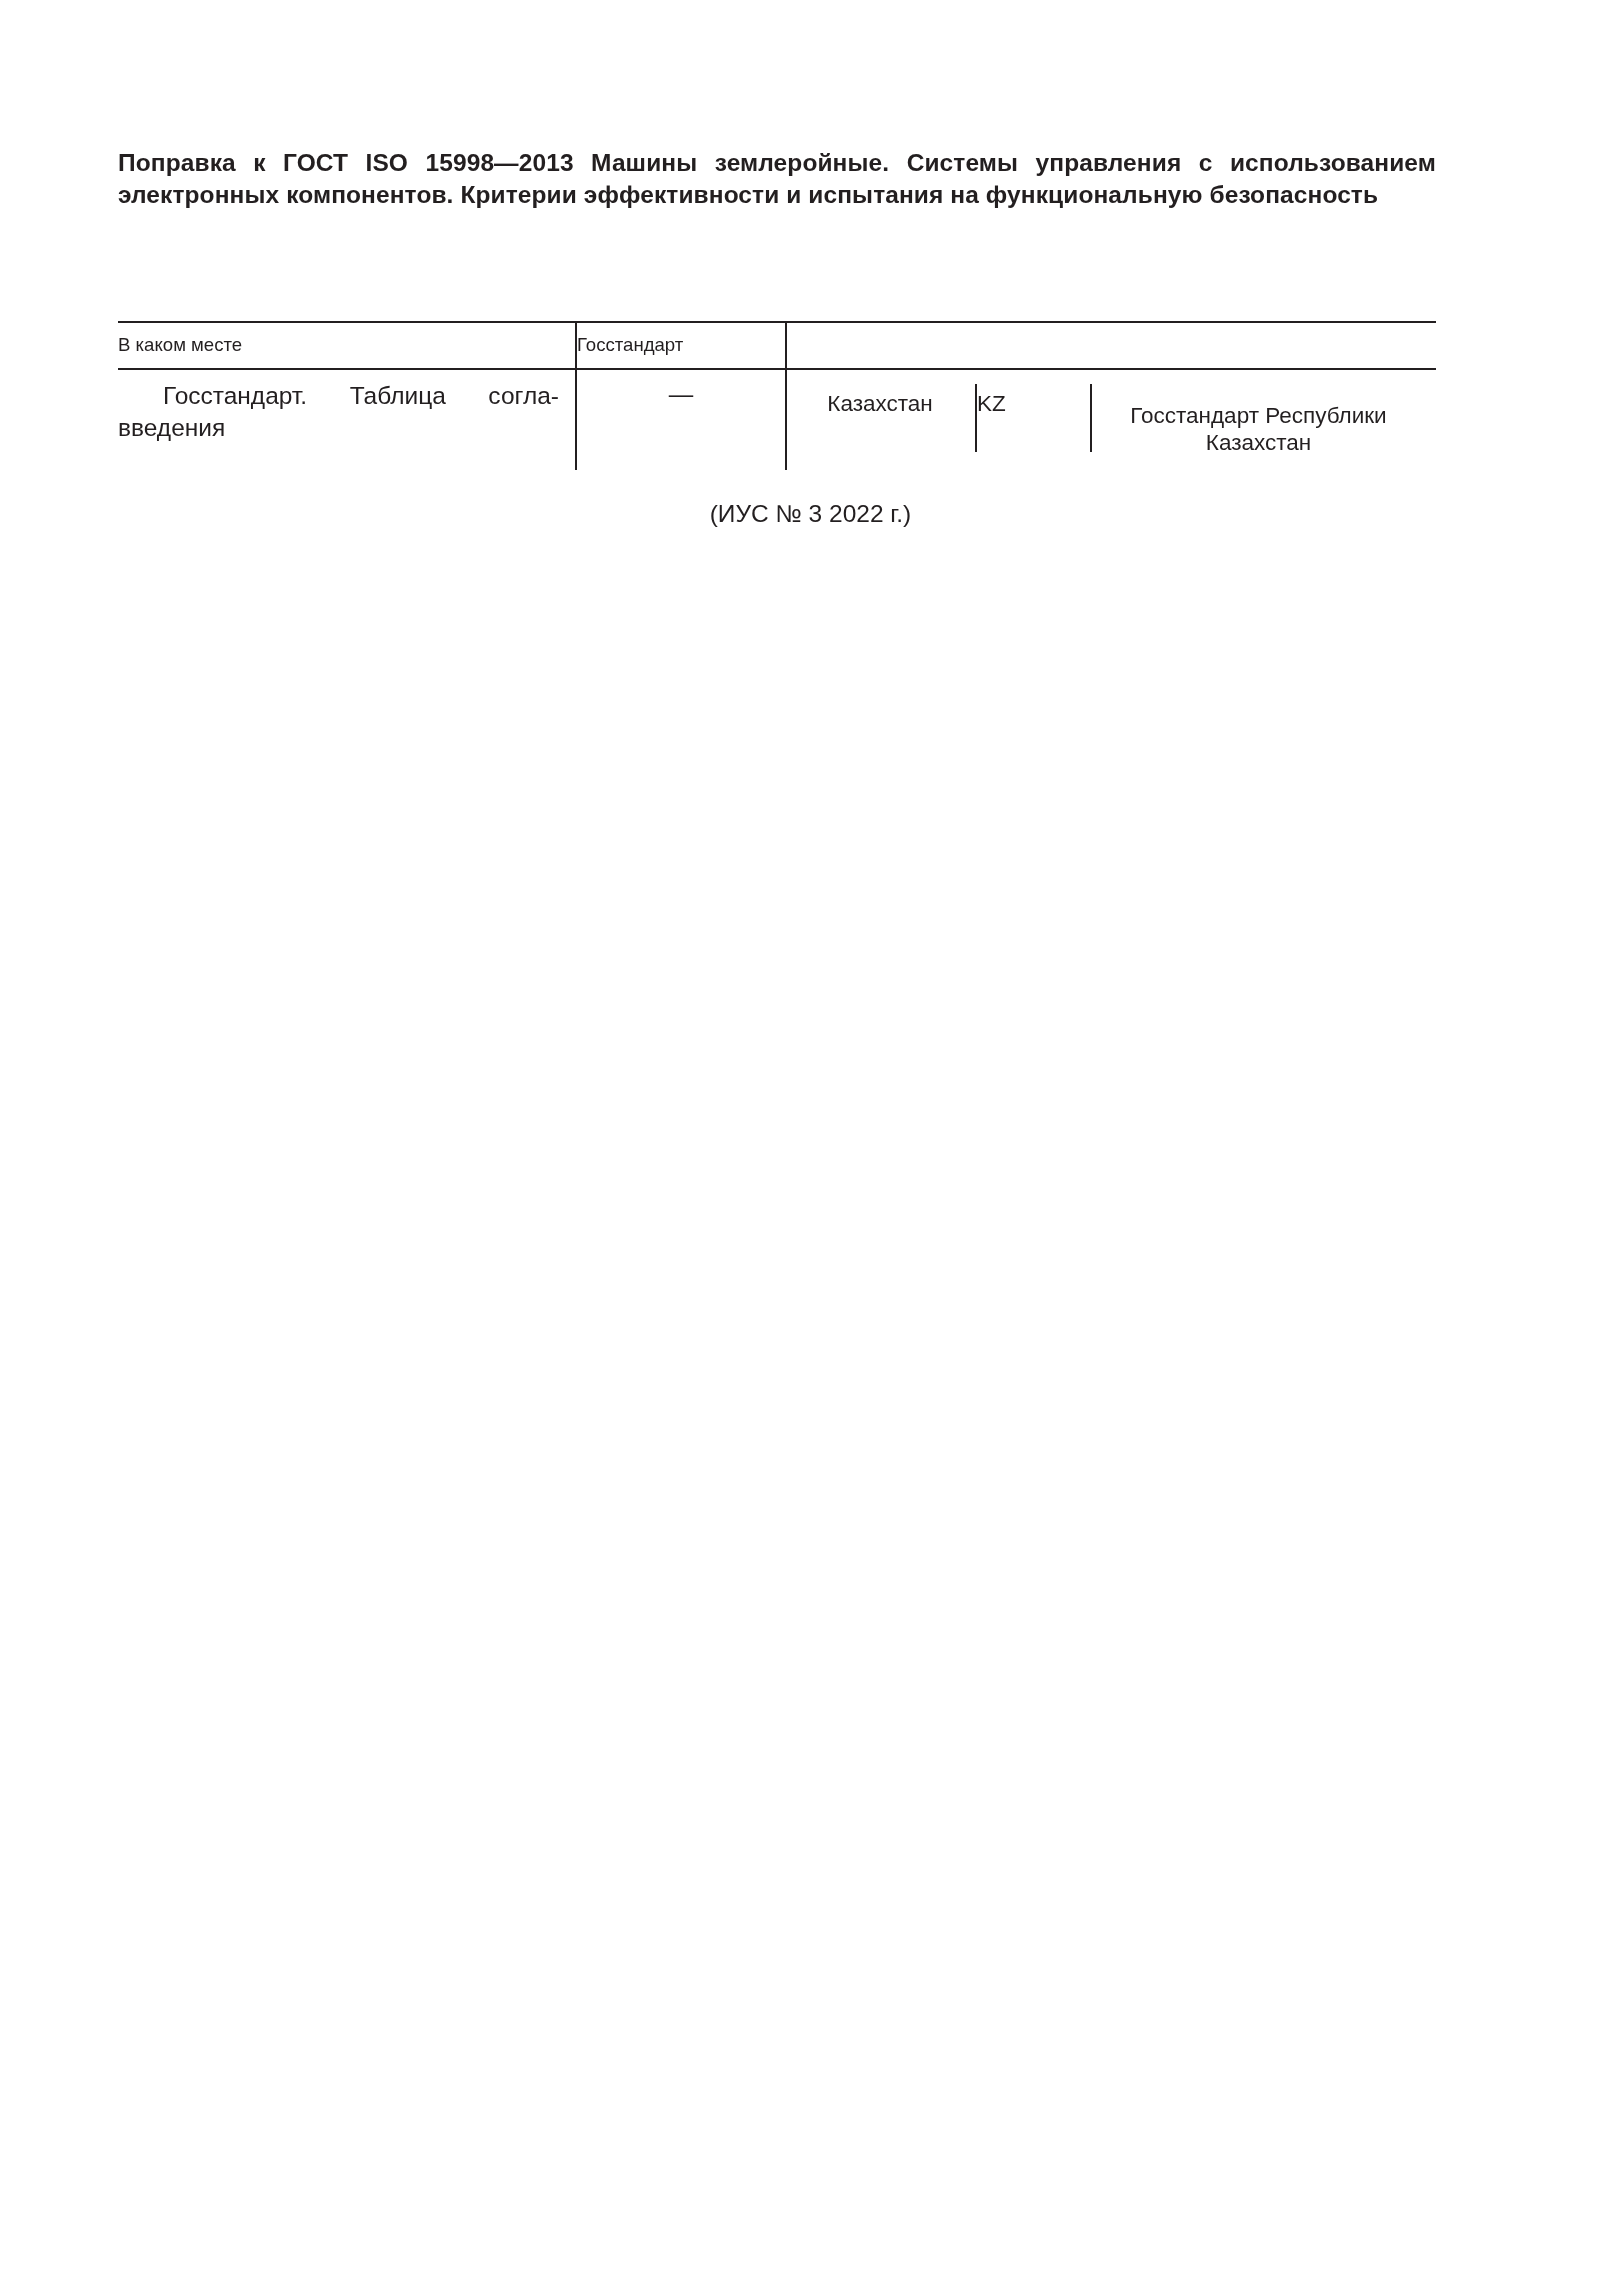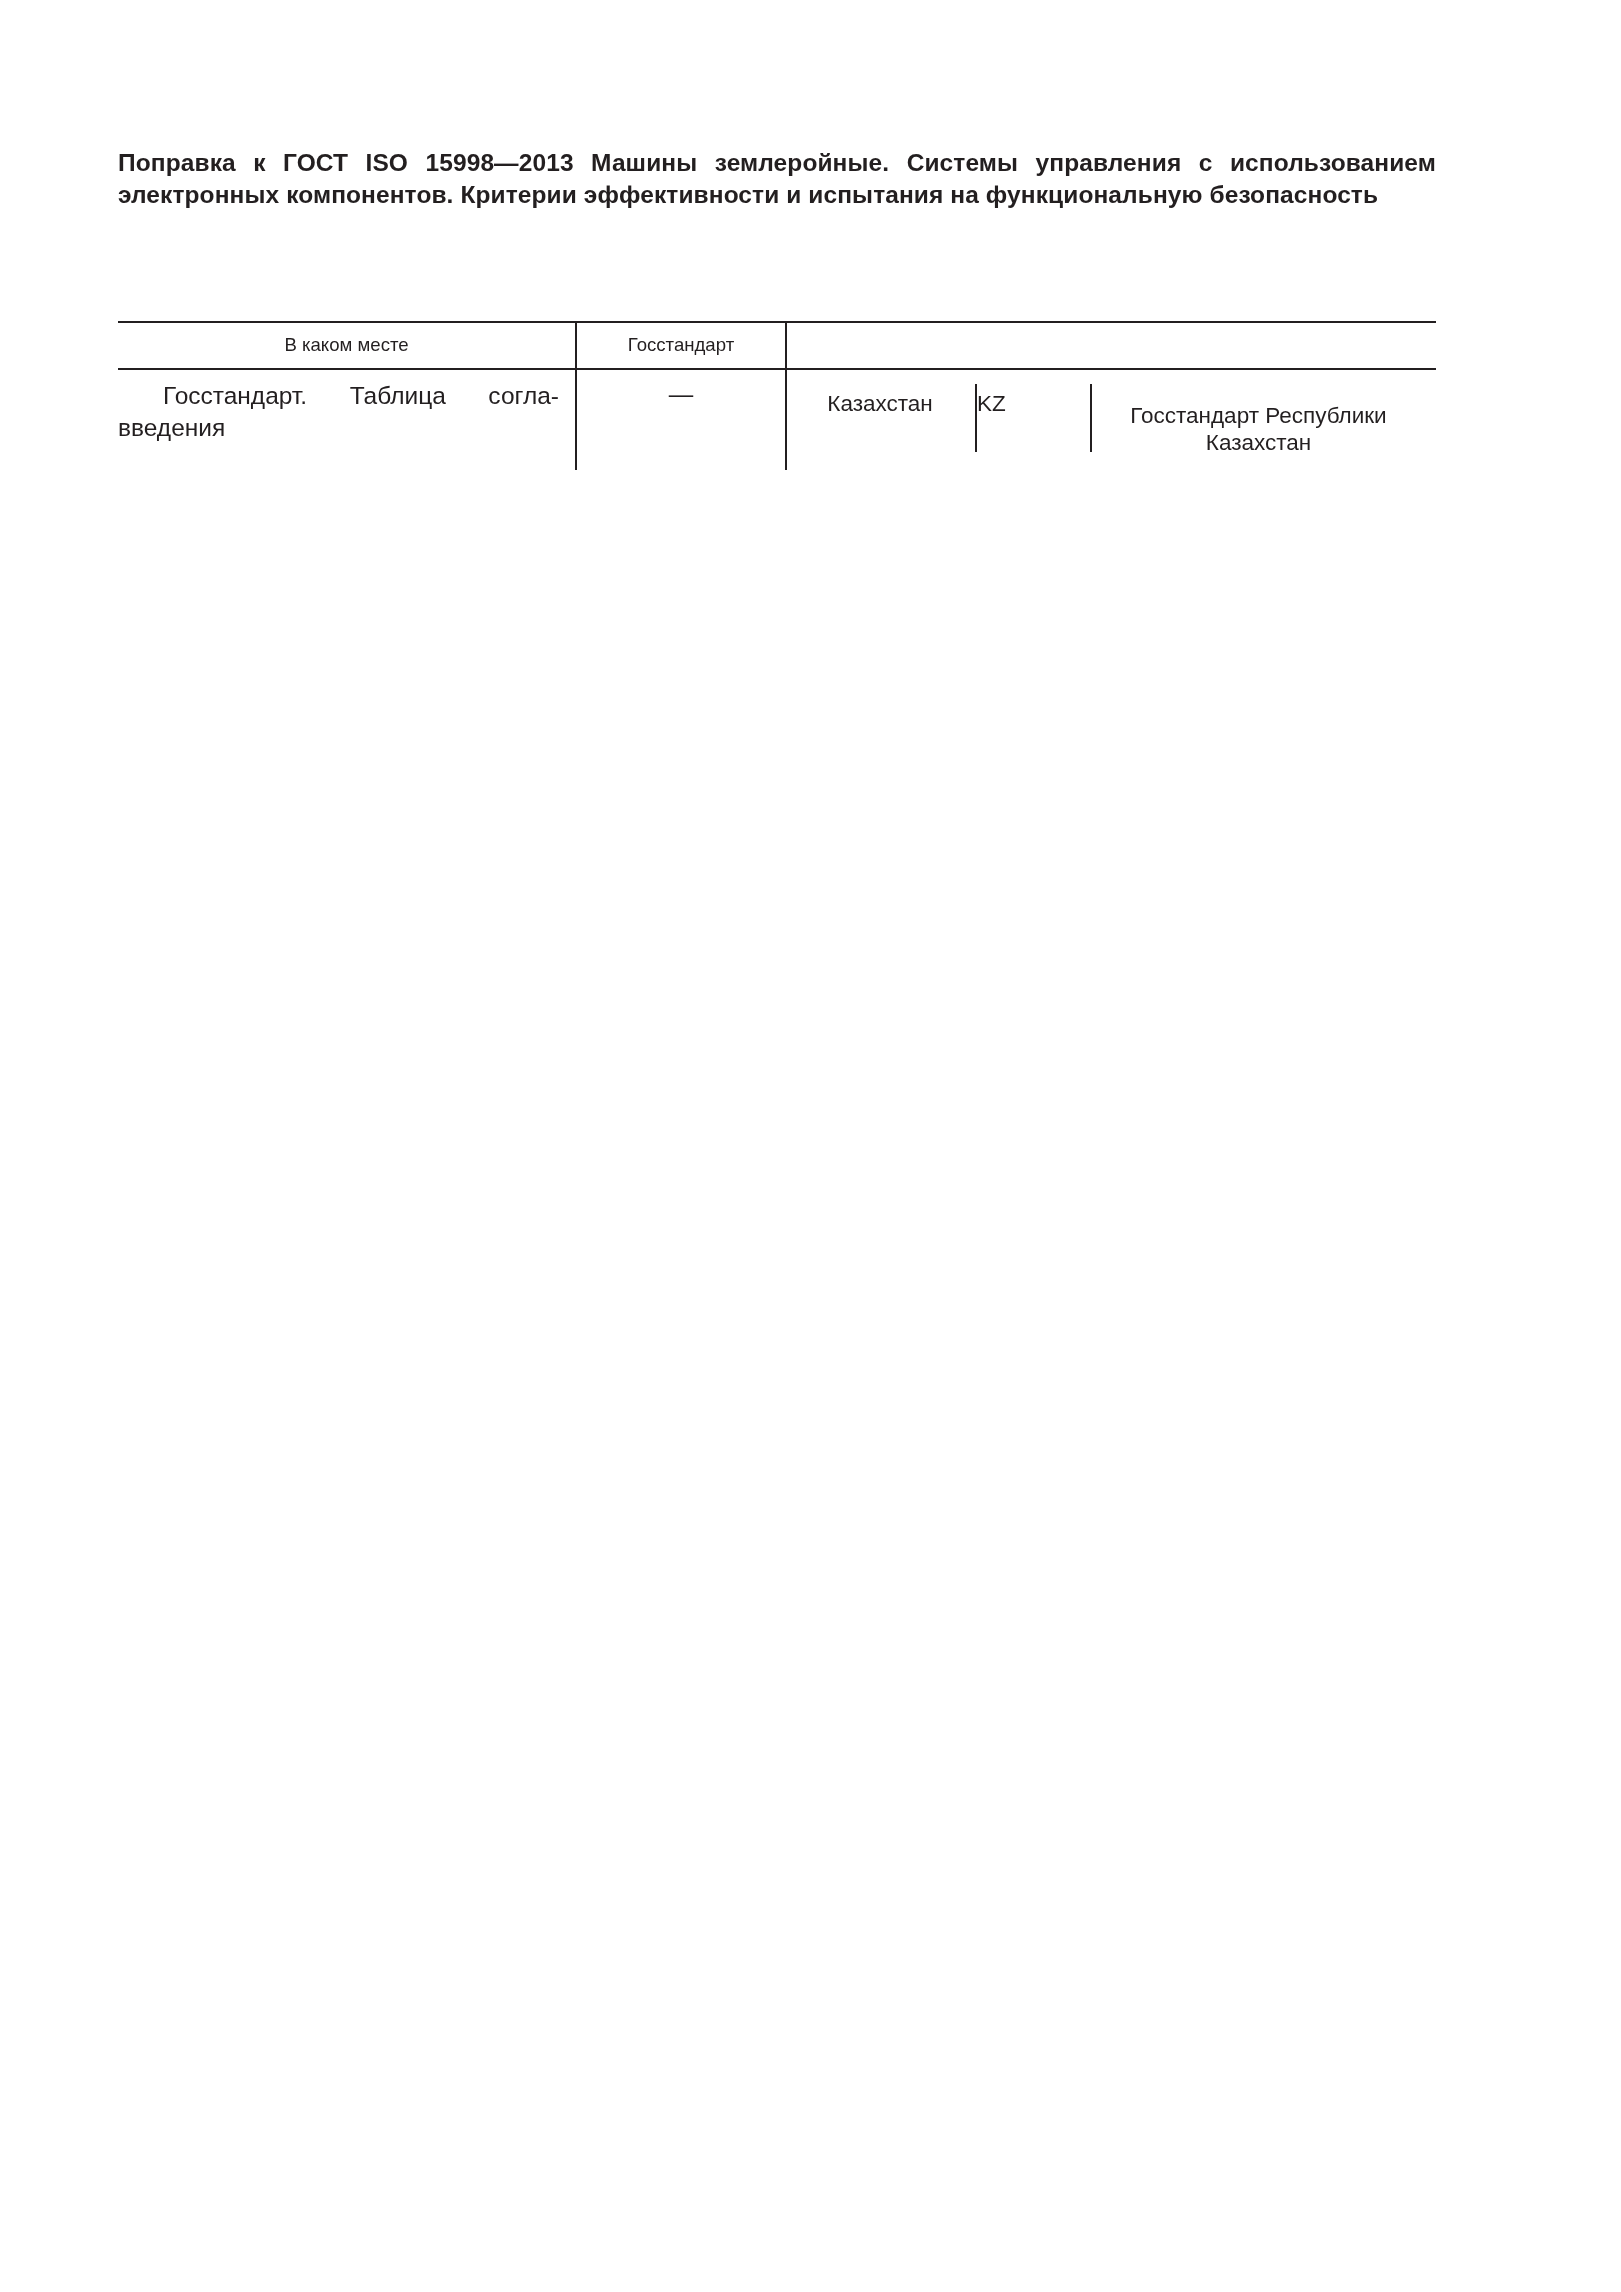--- a/index.html
+++ b/index.html
@@ -69,21 +69,20 @@
     .cell {
       position: absolute;
       font-size: 20.6px;
       line-height: 27.4px;
     }
     .hcell {
       position: absolute;
       top: 9.8px;
       font-size: 18.6px;
       line-height: 27.4px;
-      text-align: center;
     }
     .body-text {
       font-size: 24.5px;
       line-height: 32px;
     }
     .footer-note {
       position: absolute;
       left: 0;
       width: 1621px;
       top: 498px;
@@ -123,15 +122,16 @@
 
       <div class="cell" style="left:668px; top:69px; width:188px; text-align:center; font-size:22.5px;">Казахстан</div>
       <div class="cell" style="left:859px; top:69px; width:114px; text-align:left; font-size:22.5px;">KZ</div>
       <div class="cell" style="left:974px; top:69px; width:333px; text-align:center; font-size:22.5px; line-height:27.4px;margin-top:12px;">
         <div>Госстандарт Республики</div>
         <div>Казахстан</div>
       </div>
     </div>
   </div>
 
+  <div class="footer-note">(ИУС № 3  2022 г.)</div>
 
 </div>
 
 
 </body></html>

